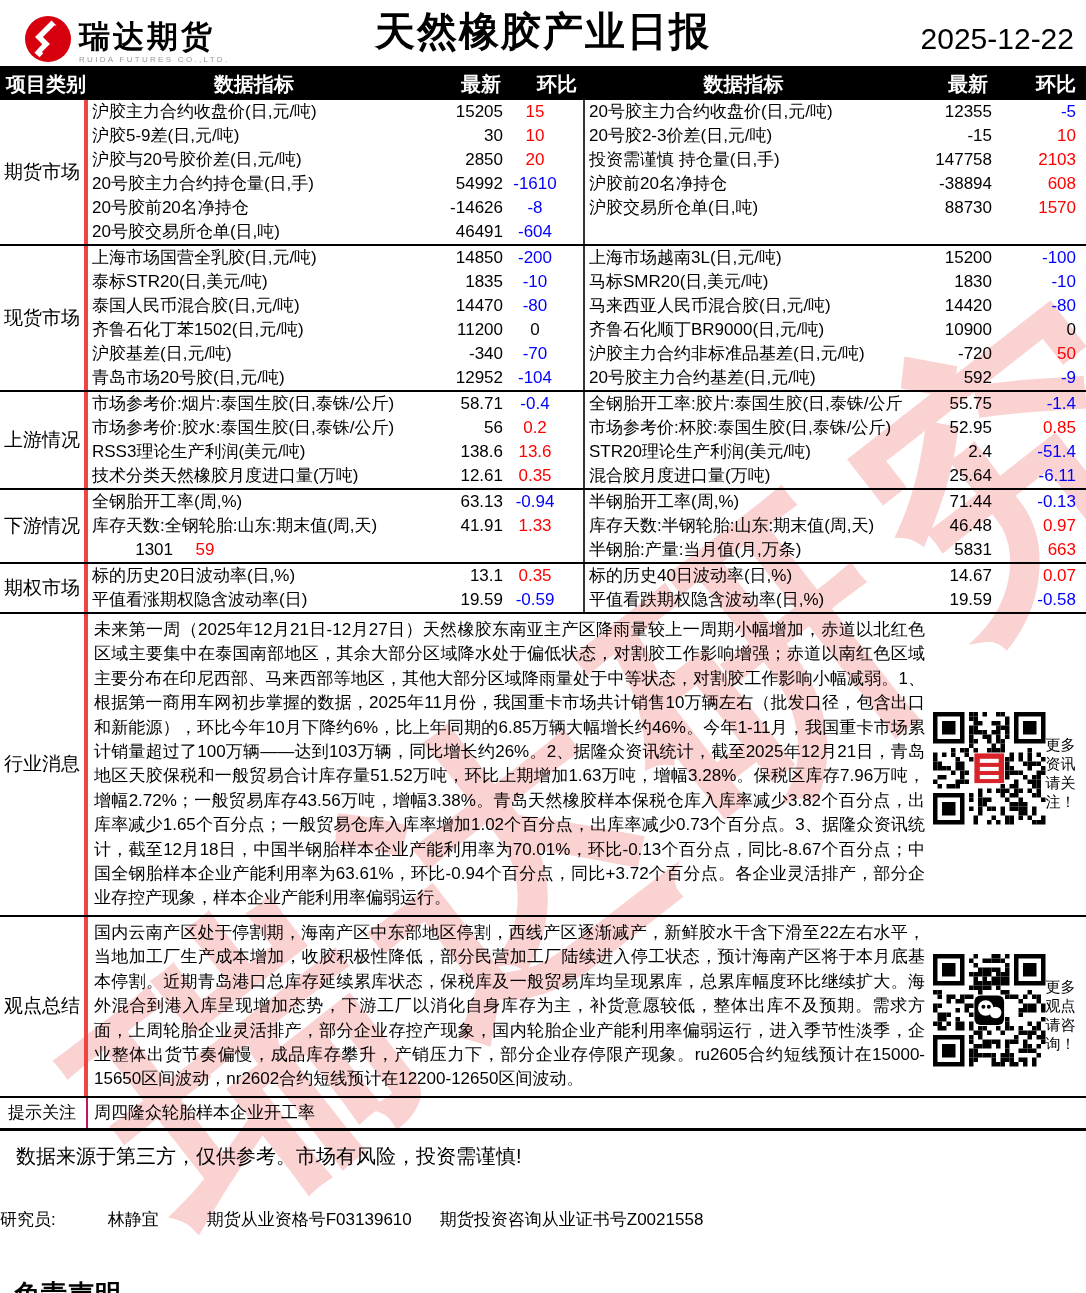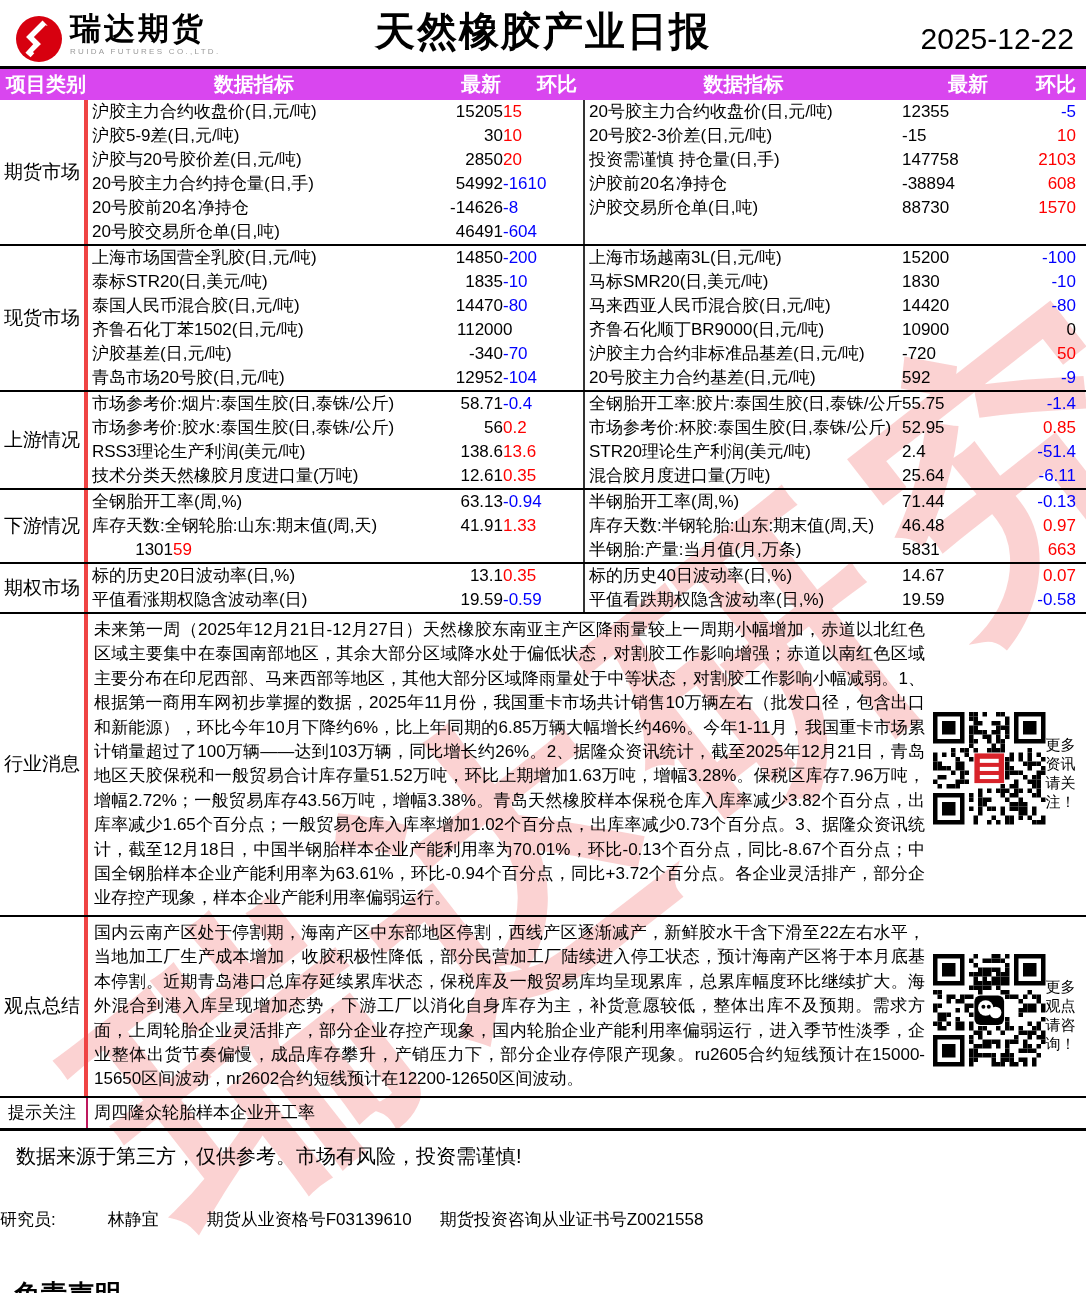--- a/index.html
+++ b/index.html
@@ -4,49 +4,49 @@
 <style>
   html,body{margin:0;padding:0;background:#fff;}
   .page{position:relative;width:1086px;height:1293px;background:#fff;overflow:hidden;
         font-family:"Liberation Sans","DejaVu Sans",sans-serif;color:#000;}
   .watermark{position:absolute;left:40px;top:1040px;transform:rotate(-38deg);transform-origin:0 0;
         font-size:295px;line-height:295px;letter-spacing:28px;font-weight:bold;white-space:nowrap;
         color:rgba(247,166,166,0.5);z-index:0;pointer-events:none;}
   .layer{position:relative;z-index:2;}
   
   .hdr{position:relative;height:66px;}
-  .logo{position:absolute;left:14px;top:12px;display:flex;align-items:flex-start;}
+  .logo{position:absolute;left:23px;top:12px;display:flex;align-items:flex-end;}
   .logo svg{display:block;margin-top:2px;}
   .logo-txt{margin-left:6px;}
   .logo-cn{font-size:31px;font-weight:bold;letter-spacing:3px;line-height:34px;}
   .logo-en{font-size:8px;color:#999;letter-spacing:2.3px;margin-top:1px;}
   .title{position:absolute;left:0;right:0;top:4px;text-align:center;font-size:40px;font-weight:bold;letter-spacing:2px;}
   .date{position:absolute;right:12px;top:22px;font-size:30px;}
   
   .tbl{border-top:3px solid #000;}
-  .thead{display:flex;background:#d946ef;color:#fff;font-weight:bold;font-size:20px;height:31px;line-height:31px;}
+  .thead{display:flex;background:#000000;color:#fff;font-weight:bold;font-size:20px;height:31px;line-height:31px;}
   .h-cat{width:88px;padding-left:6px;box-sizing:border-box;text-align:left;}
   .h-ind-l{width:332px;text-align:center;}
   .h-v-l{width:85px;text-align:right;box-sizing:border-box;padding-right:4px;}
   .h-c-l{width:80px;text-align:right;box-sizing:border-box;padding-right:8px;}
   .h-ind-r{width:317px;text-align:center;}
   .h-v-r{width:90px;text-align:right;box-sizing:border-box;padding-right:4px;}
   .h-c-r{width:94px;text-align:right;box-sizing:border-box;padding-right:10px;}
   .section{display:flex;border-bottom:2px solid #000;align-items:stretch;}
   .sec-label{width:88px;display:flex;align-items:center;justify-content:center;font-size:19px;
              border-right:4px solid #ef4444;box-sizing:border-box;flex:0 0 88px;}
   .sec-body{flex:1;}
   .drow{display:flex;height:24px;line-height:24px;font-size:17px;white-space:nowrap;}
   .half-l{display:flex;width:497px;border-right:2px solid #333;box-sizing:border-box;flex:0 0 497px;}
   .half-r{display:flex;flex:1;}
   .lab{width:330px;padding-left:4px;box-sizing:border-box;overflow:hidden;}
   .val{width:85px;text-align:right;}
-  .chg{width:72px;text-align:left;padding-right:8px;box-sizing:border-box;}
+  .chg{width:72px;text-align:center;padding-right:8px;box-sizing:border-box;}
   .lab-r{width:317px;padding-left:4px;box-sizing:border-box;overflow:hidden;}
-  .val-r{width:90px;text-align:left;}
+  .val-r{width:90px;text-align:right;}
   .chg-r{width:94px;text-align:right;padding-right:10px;box-sizing:border-box;}
   .red{color:#fe0000;}
   .blue{color:#0000fe;}
   .txtrow{display:flex;border-bottom:2px solid #000;align-items:stretch;}
   .txt{width:845px;box-sizing:border-box;padding:4px 8px 4px 6px;font-size:17px;line-height:24.4px;text-align:justify;}
   .qrbox{flex:1;display:flex;align-items:center;padding-top:12px;}
   .qr-caption{font-size:15px;margin-top:8px;}
   .hintrow{display:flex;height:30px;line-height:30px;border-bottom:3px solid #000;font-size:17px;}
   .hint-label{width:88px;padding-left:8px;box-sizing:border-box;border-right:2px solid #be185d;flex:0 0 88px;}
   .hint-text{padding-left:6px;}

